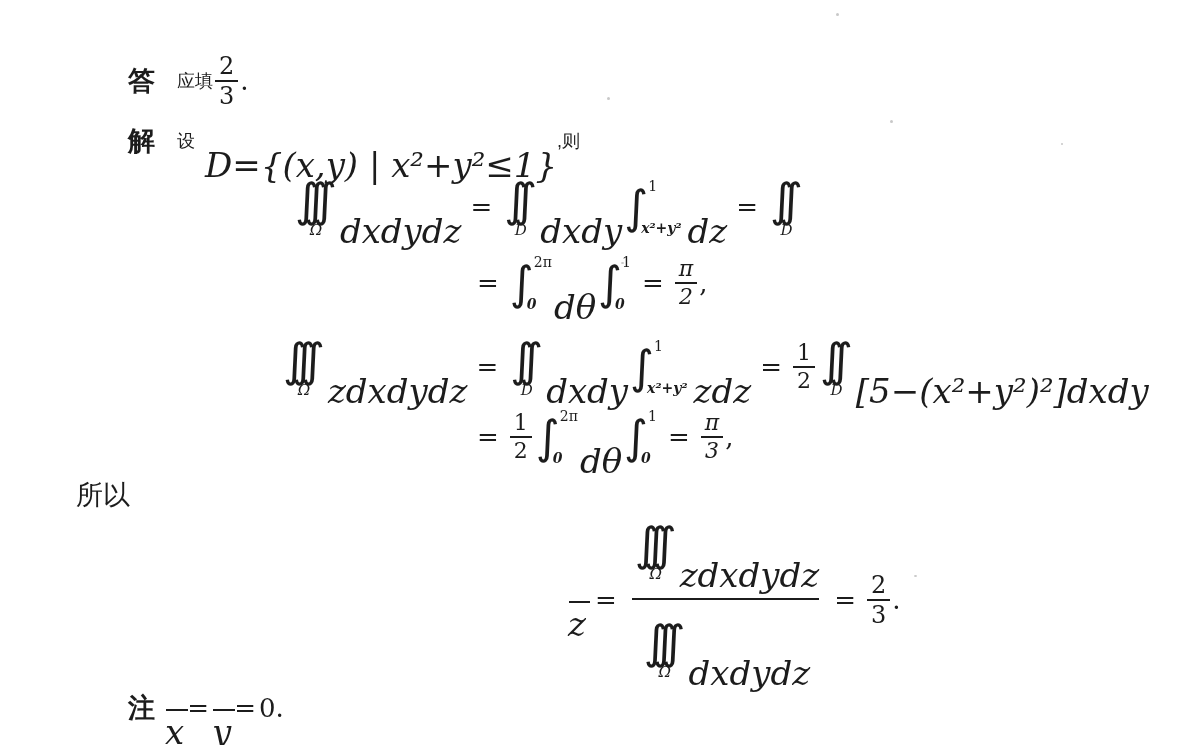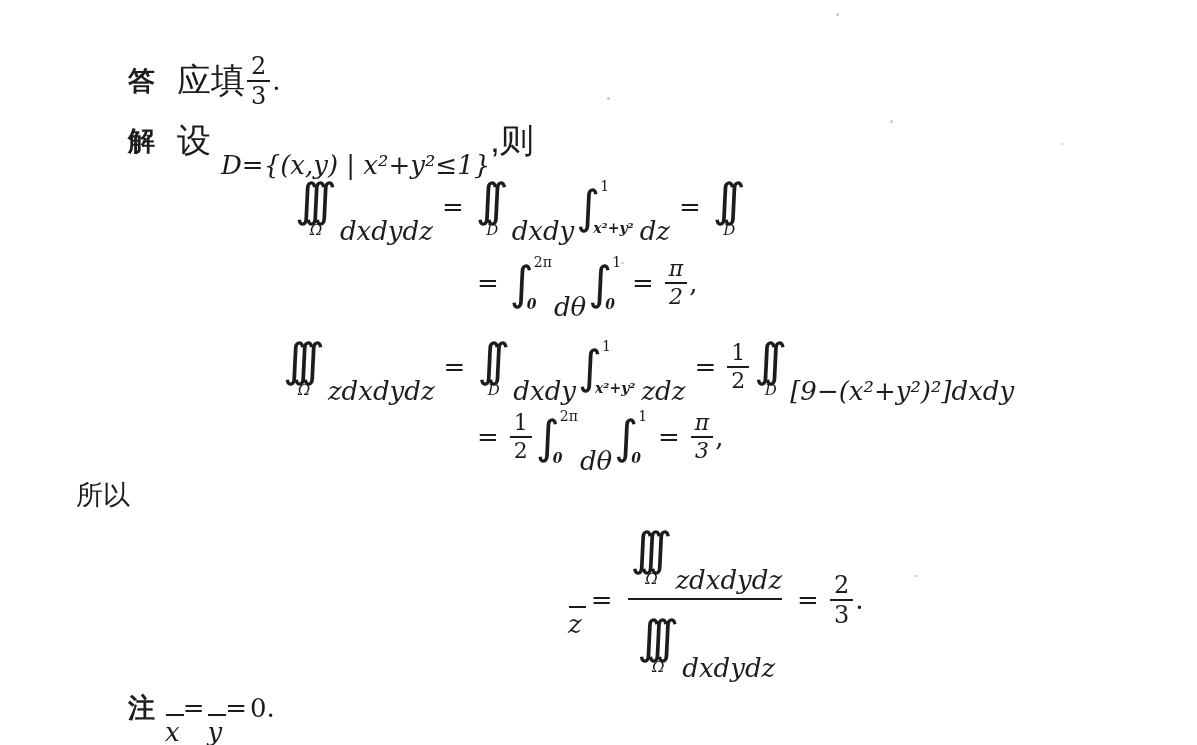--- a/index.html
+++ b/index.html
@@ -1,21 +1,21 @@
 <!DOCTYPE html>
 <html><head>
 <meta charset="utf-8">
 <style>
   html,body{margin:0;padding:0;background:#e8e8e8;}
   .page{position:relative;width:1197px;height:745px;background:#ffffff;color:#1c1c1c;
         overflow:hidden;font-family:"Liberation Sans","DejaVu Sans",sans-serif;}
   .line{position:absolute;display:flex;align-items:center;white-space:nowrap;}
-  .cjk{font-family:"Liberation Sans","DejaVu Sans",sans-serif;font-size:34px;}
+  .cjk{font-family:"Liberation Sans","DejaVu Sans",sans-serif;font-size:18px;}
   .lbl{font-weight:700;font-size:27px;letter-spacing:2px;}
-  .m{font-family:"DejaVu Serif","Liberation Serif",serif;font-style:italic;font-size:26px;margin-top:48px;}
+  .m{font-family:"DejaVu Serif","Liberation Serif",serif;font-style:italic;font-size:34px;margin-top:48px;}
   .rm{font-family:"DejaVu Serif","Liberation Serif",serif;font-style:normal;font-size:26px;}
   .sp{margin:0 9px;}
   .g10{margin-left:10px;} .g20{margin-left:20px;} .g4{margin-left:4px;}
 
   
   .ig{font-family:"DejaVu Sans",sans-serif;font-style:normal;font-size:46px;line-height:1.05;}
   .ov{margin-left:-15px;}
   .mint{display:inline-flex;flex-direction:column;align-items:center;margin:0 3px;}
   .mint .under{font-family:"DejaVu Serif",serif;font-style:italic;font-size:15px;line-height:1;margin-top:-2px;}
   .bint{display:inline-flex;align-items:center;margin:0 2px;}
@@ -148,21 +148,21 @@
     <span class="m g4">zdz</span>
     <span class="rm sp">=</span>
     <span class="frac f22">
       <span class="num">1</span>
       <span class="den">2</span>
     </span>
     <span class="mint">
       <span><span class="ig">∫</span><span class="ig ov">∫</span></span>
       <span class="under">D</span>
     </span>
-    <span class="m">[9−(x²+y²)²]dxdy</span>
+    <span class="m">[5−(x²+y²)²]dxdy</span>
   </div>
 
   <div class="line" style="left:477px;top:437px;transform:translateY(-50%)">
     <span class="rm" style="margin-right:9px">=</span>
     <span class="frac f22">
       <span class="num">1</span>
       <span class="den">2</span>
     </span>
     <span class="bint">
       <span class="ig">∫</span>

